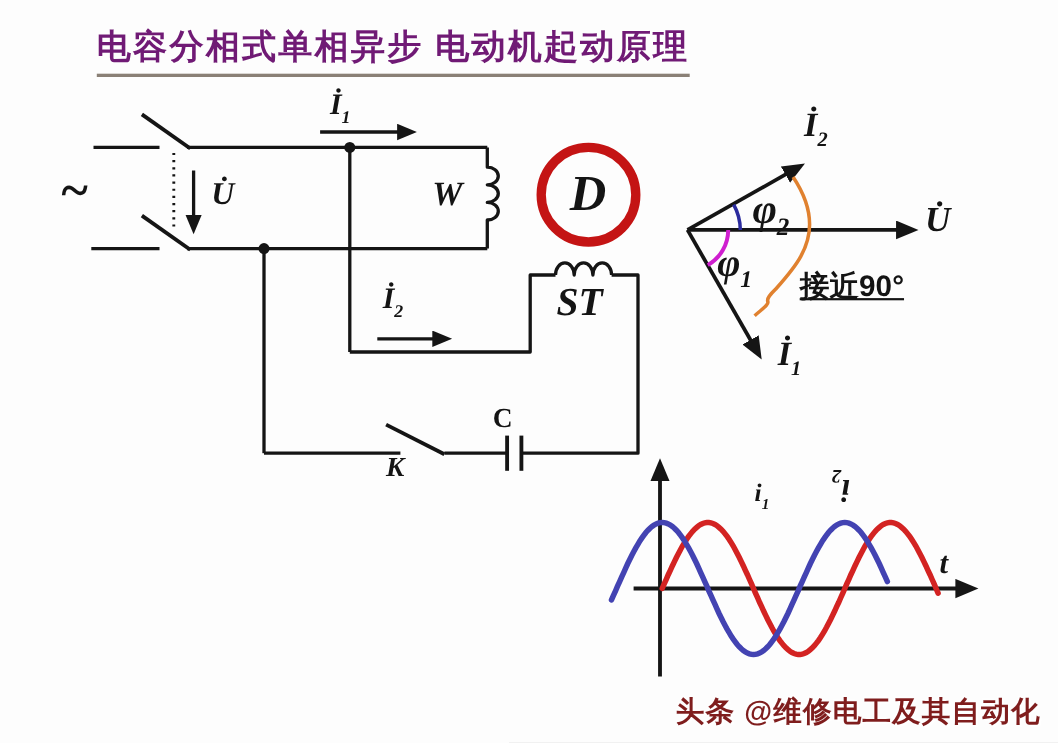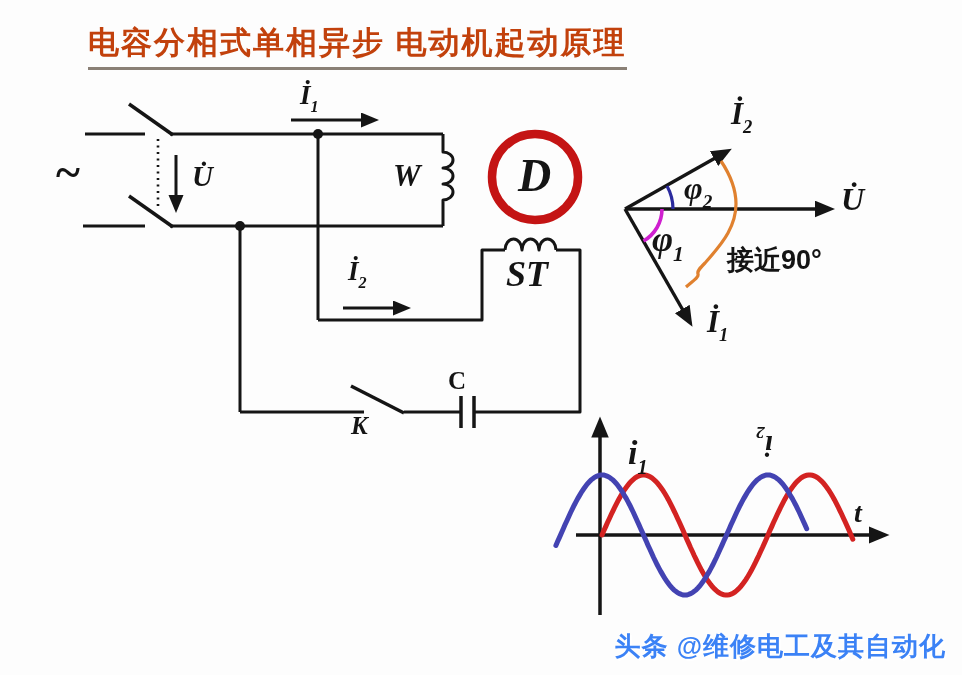--- a/index.html
+++ b/index.html
@@ -2,37 +2,37 @@
 <html><head>
 <meta charset="utf-8">
 <style>
   html,body{margin:0;padding:0;background:#e8e8e8;}
   .stage{
     position:relative;width:962px;height:675px;background:#fdfdfd;overflow:hidden;
     font-family:"Liberation Sans",sans-serif;
   }
   .title{
     position:absolute;left:88px;top:22px;
-    font-size:31px;font-weight:bold;letter-spacing:2px;color:#c2410c;
+    font-size:31px;font-weight:bold;letter-spacing:2px;color:#701a75;
     border-bottom:3px solid #8a8076;padding-bottom:3px;
     font-family:"Liberation Sans",sans-serif;white-space:nowrap;
   }
   svg.art{position:absolute;left:0;top:0;}
   .lbl{
     position:absolute;color:#141414;
     font-family:"Liberation Serif",serif;font-style:italic;font-weight:bold;
     white-space:nowrap;line-height:1;
   }
   .lbl sub{font-size:0.6em;font-weight:bold;position:relative;top:2px;}
   .upright{font-style:normal;}
   .cjk{font-family:"Liberation Sans",sans-serif;font-style:normal;}
   .rot180{transform:rotate(180deg);}
   .watermark{
     position:absolute;right:16px;top:629px;
-    font-size:26px;font-weight:bold;color:#3b82f6;letter-spacing:1px;
+    font-size:26px;font-weight:bold;color:#7f1d1d;letter-spacing:1px;
     font-family:"Liberation Sans",sans-serif;
     text-shadow:2px 2px 0 rgba(255,255,255,.95),-1px -1px 0 rgba(255,255,255,.6);
     margin-left:16px;
   }
 </style>
 </head>
 <body>
 
 <div class="stage">
 
@@ -106,22 +106,22 @@
   <div class="lbl" style="left:393px;top:160px;font-size:31px;"><span>W</span></div>
   <div class="lbl" style="left:518px;top:153px;font-size:46px;"><span>D</span></div>
   <div class="lbl" style="left:348px;top:258px;font-size:27px;"><span>İ</span><sub>2</sub></div>
   <div class="lbl" style="left:506px;top:256px;font-size:36px;"><span>ST</span></div>
   <div class="lbl upright" style="left:448px;top:368px;font-size:25px;"><span>C</span></div>
   <div class="lbl" style="left:351px;top:413px;font-size:25px;"><span>K</span></div>
 
   <div class="lbl" style="left:731px;top:98px;font-size:31px;"><span>İ</span><sub>2</sub></div>
   <div class="lbl" style="left:841px;top:183px;font-size:32px;"><span>U̇</span></div>
   <div class="lbl" style="left:707px;top:306px;font-size:31px;"><span>İ</span><sub>1</sub></div>
-  <div class="lbl" style="left:684px;top:172px;font-size:32px;"><span>φ</span><sub>2</sub></div>
+  <div class="lbl" style="left:684px;top:172px;font-size:38px;"><span>φ</span><sub>2</sub></div>
   <div class="lbl" style="left:652px;top:221px;font-size:36px;"><span>φ</span><sub>1</sub></div>
-  <div class="lbl cjk" style="left:727px;top:247px;font-size:27px;font-weight:bold;"><span>接近90°</span></div>
+  <div class="lbl cjk" style="left:727px;top:247px;font-size:27px;font-weight:bold;text-decoration:underline;"><span>接近90°</span></div>
 
-  <div class="lbl" style="left:628px;top:436px;font-size:34px;"><span>i</span><sub>1</sub></div>
+  <div class="lbl" style="left:686px;top:436px;font-size:23px;"><span>i</span><sub>1</sub></div>
   <div class="lbl rot180" style="left:756px;top:426px;font-size:29px;"><span>i</span><sub>2</sub></div>
   <div class="lbl" style="left:854px;top:499px;font-size:28px;"><span>t</span></div>
 
   <div class="watermark">头条 @维修电工及其自动化</div>
 </div>
 
 </body></html>

